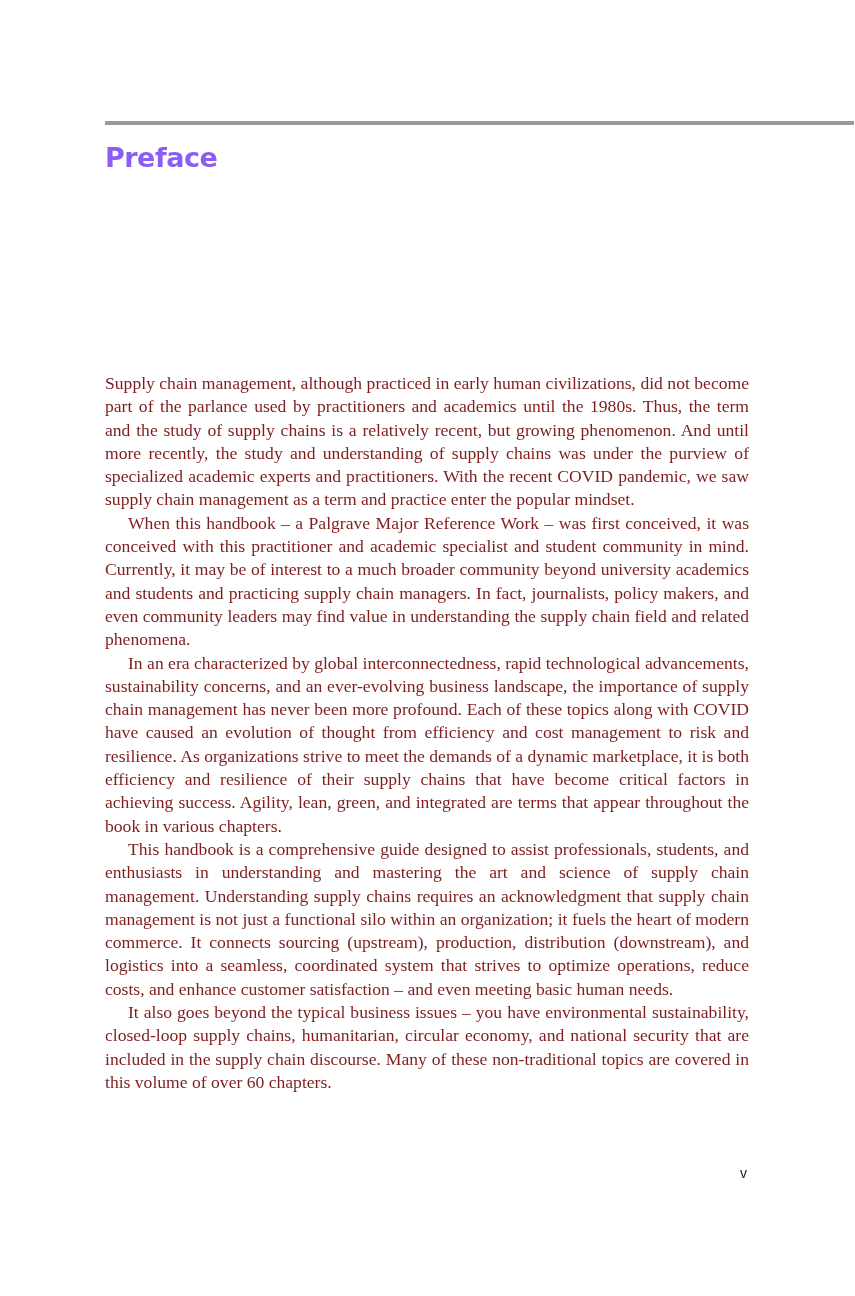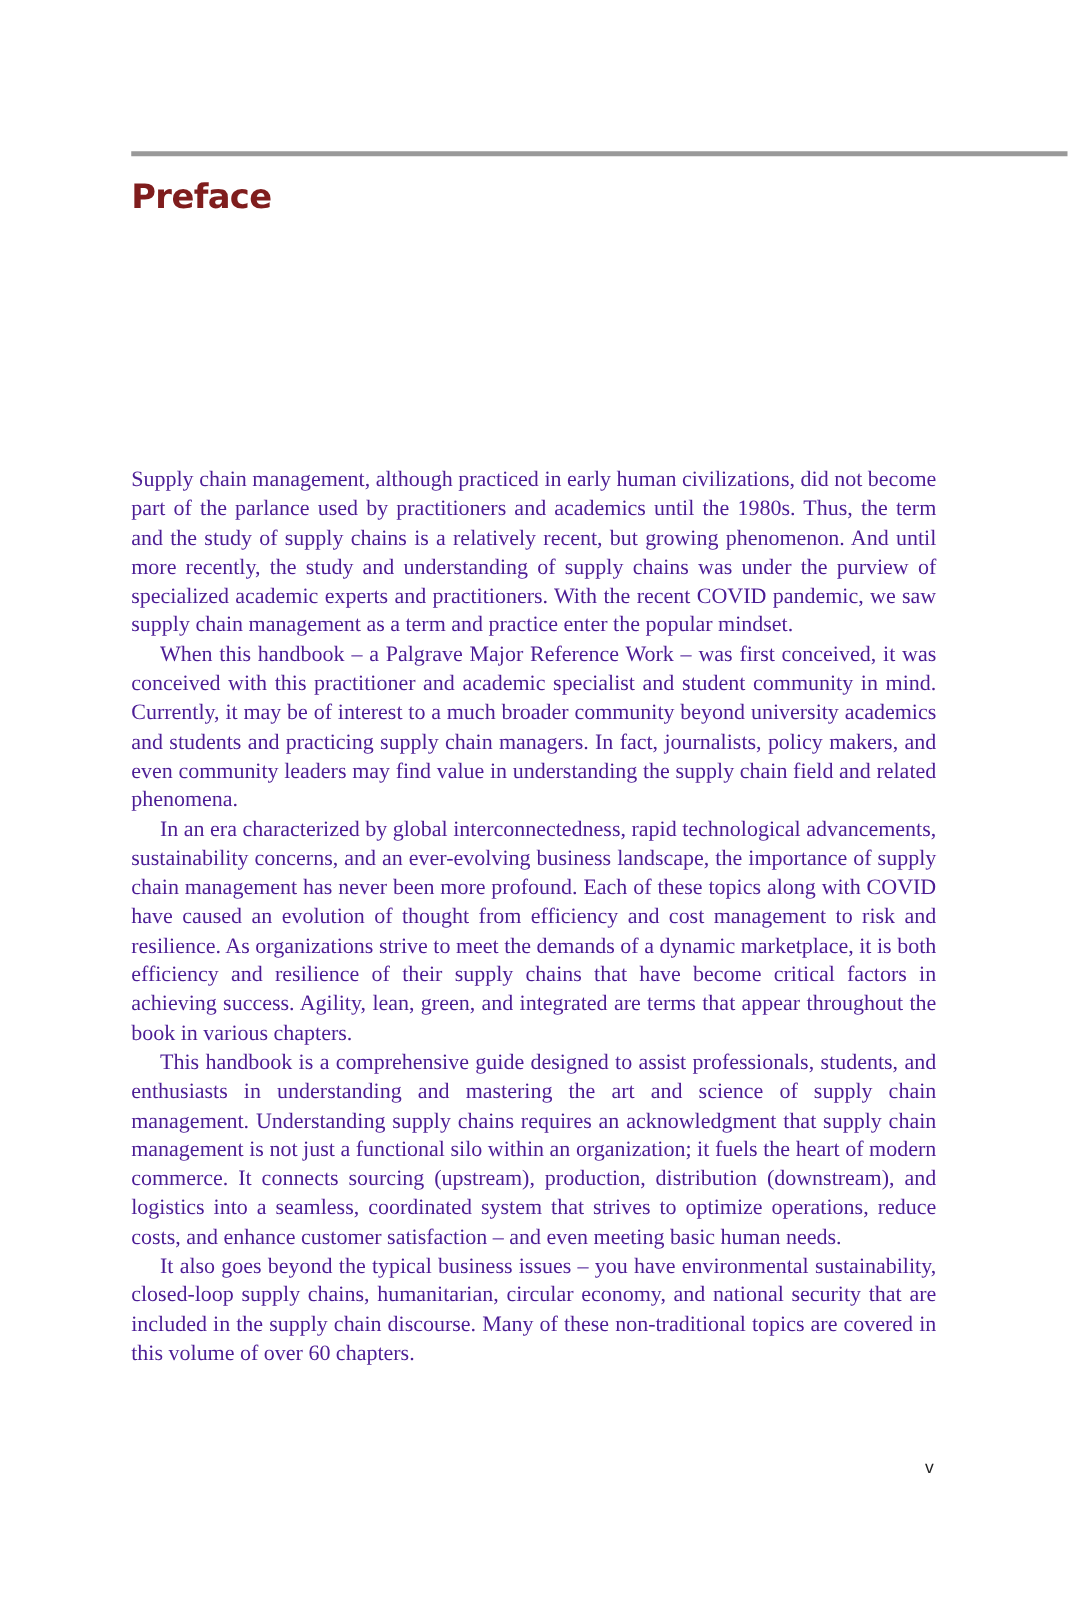--- a/index.html
+++ b/index.html
@@ -1,19 +1,19 @@
 <!DOCTYPE html>
 <html><head>
   <meta charset="utf-8">
   <style>
     html, body { margin: 0; padding: 0; background: #ffffff; }
     body { width: 855px; height: 1296px; position: relative; overflow: hidden; }
     .rule { position: absolute; left: 105px; top: 121px; width: 749px; height: 4px; background: #999999; }
-    .title { position: absolute; left: 105px; top: 140px; margin: 0; font-family: "DejaVu Sans", sans-serif; font-weight: bold; font-size: 27px; letter-spacing: -0.5px; color: #7f1d1d; line-height: 36px; }
-    .body-text { position: absolute; left: 105px; top: 372px; width: 644px; font-family: "Liberation Serif", serif; font-size: 17.6px; line-height: 23.3px; color: #4c1d95; }
+    .title { position: absolute; left: 105px; top: 140px; margin: 0; font-family: "DejaVu Sans", sans-serif; font-weight: bold; font-size: 27px; letter-spacing: -0.5px; color: #8b5cf6; line-height: 36px; }
+    .body-text { position: absolute; left: 105px; top: 372px; width: 644px; font-family: "Liberation Serif", serif; font-size: 17.6px; line-height: 23.3px; color: #7f1d1d; }
     .body-text p { margin: 0; text-align: justify; hyphens: manual; }
     .body-text p.indent { text-indent: 23px; }
     .folio { position: absolute; left: 740px; top: 1165px; font-family: "Liberation Sans", sans-serif; font-size: 14px; color: #222; }
   </style>
 </head>
 <body>
 
 <div class="rule"></div>
 <h1 class="title">Preface</h1>
 

